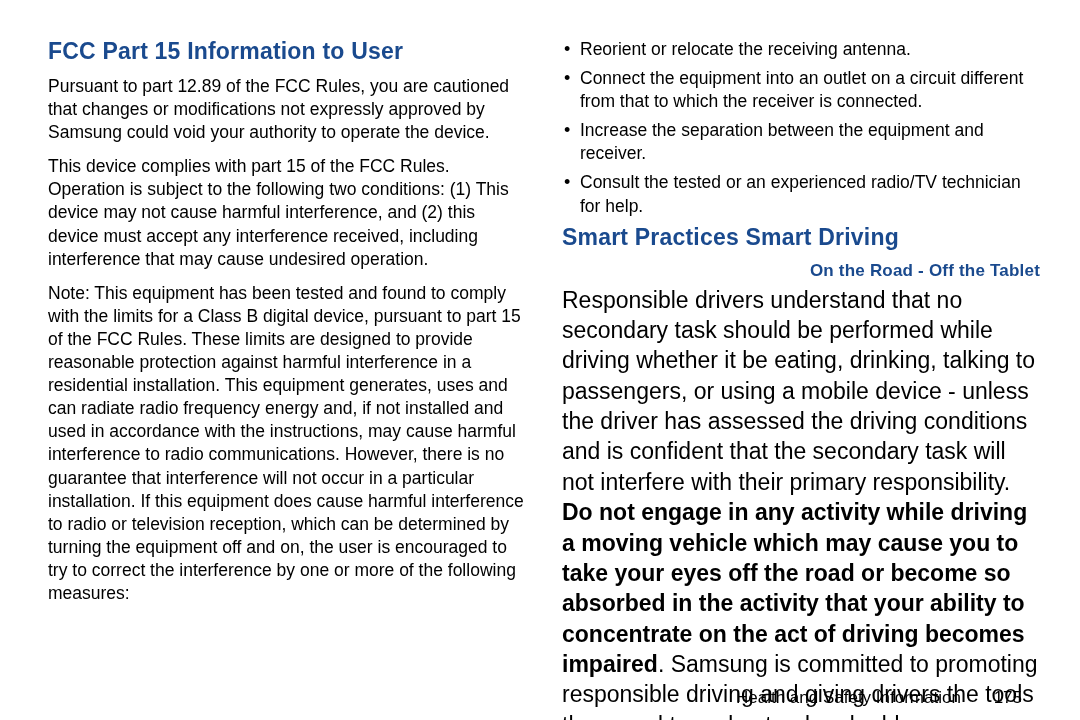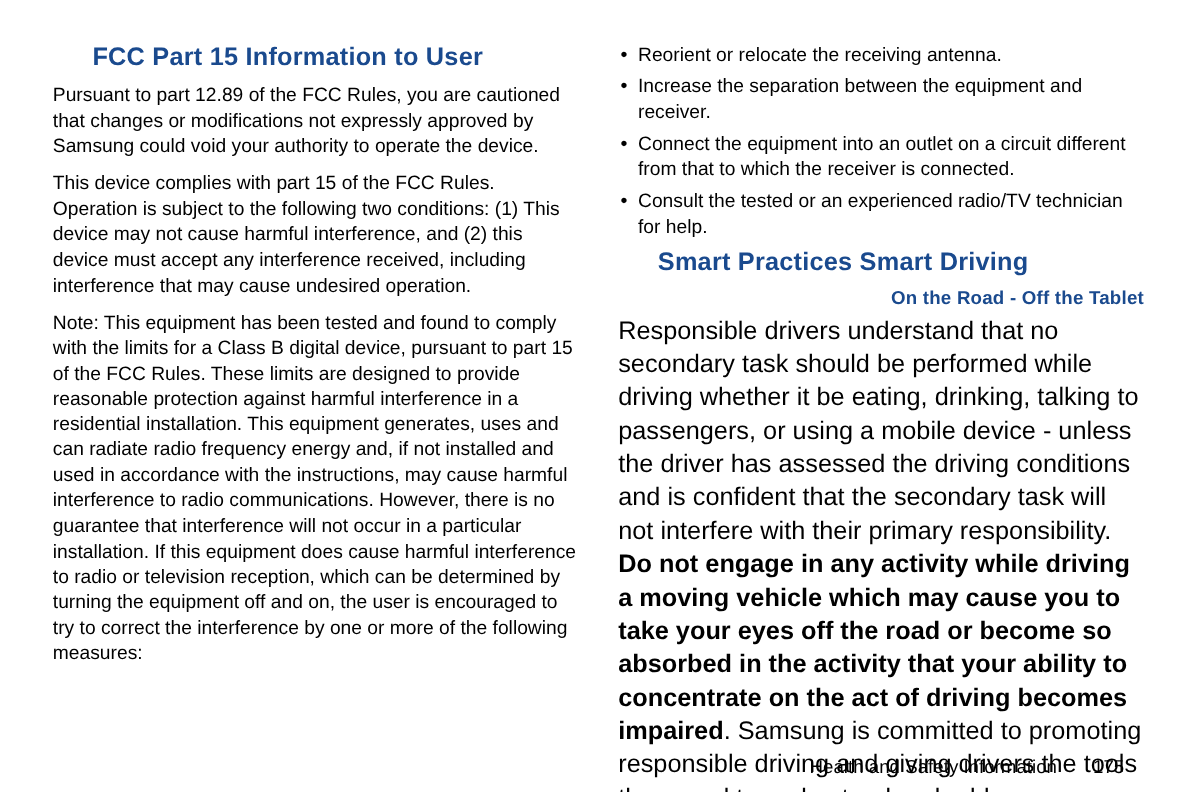--- a/index.html
+++ b/index.html
@@ -24,21 +24,20 @@
       flex: 1;
       min-width: 0;
     }
     .heading-main {
       font-family: Arial, Helvetica, sans-serif;
       font-weight: 900;
       font-size: 23px;
       color: #1a4a8e;
       margin-bottom: 10px;
       letter-spacing: 0.2px;
-      margin-left: 36px;
     }
     .heading-sub {
       font-family: Arial, Helvetica, sans-serif;
       font-weight: 900;
       font-size: 17px;
       color: #1a4a8e;
       margin-top: 6px;
       margin-bottom: 4px;
       letter-spacing: 0.2px;
       text-align: right;
@@ -98,22 +97,22 @@
 <div class="columns">
   <div class="col">
     <h2 class="heading-main">FCC Part 15 Information to User</h2>
     <p class="para">Pursuant to part 12.89 of the FCC Rules, you are cautioned that changes or modifications not expressly approved by Samsung could void your authority to operate the device.</p>
     <p class="para">This device complies with part 15 of the FCC Rules. Operation is subject to the following two conditions: (1) This device may not cause harmful interference, and (2) this device must accept any interference received, including interference that may cause undesired operation.</p>
     <p class="para">Note: This equipment has been tested and found to comply with the limits for a Class B digital device, pursuant to part 15 of the FCC Rules. These limits are designed to provide reasonable protection against harmful interference in a residential installation. This equipment generates, uses and can radiate radio frequency energy and, if not installed and used in accordance with the instructions, may cause harmful interference to radio communications. However, there is no guarantee that interference will not occur in a particular installation. If this equipment does cause harmful interference to radio or television reception, which can be determined by turning the equipment off and on, the user is encouraged to try to correct the interference by one or more of the following measures:</p>
   </div>
   <div class="col">
     <ul class="bullet-list">
       <li>Reorient or relocate the receiving antenna.</li>
+      <li>Connect the equipment into an outlet on a circuit different from that to which the receiver is connected.</li>
       <li>Increase the separation between the equipment and receiver.</li>
-      <li>Connect the equipment into an outlet on a circuit different from that to which the receiver is connected.</li>
       <li>Consult the tested or an experienced radio/TV technician for help.</li>
     </ul>
     <h2 class="heading-main">Smart Practices Smart Driving</h2>
     <h3 class="heading-sub">On the Road - Off the Tablet</h3>
     <p class="para-mixed"><span>Responsible drivers understand that no secondary task should be performed while driving whether it be eating, drinking, talking to passengers, or using a mobile device - unless the driver has assessed the driving conditions and is confident that the secondary task will not interfere with their primary responsibility. </span><span class="bold-inline">Do not engage in any activity while driving a moving vehicle which may cause you to take your eyes off the road or become so absorbed in the activity that your ability to concentrate on the act of driving becomes impaired</span><span>. Samsung is committed to promoting responsible driving and giving drivers the tools they need to understand and address distractions.</span></p>
   </div>
 </div>
 
 <div class="footer">
   <span class="footer-label">Health and Safety Information</span>

